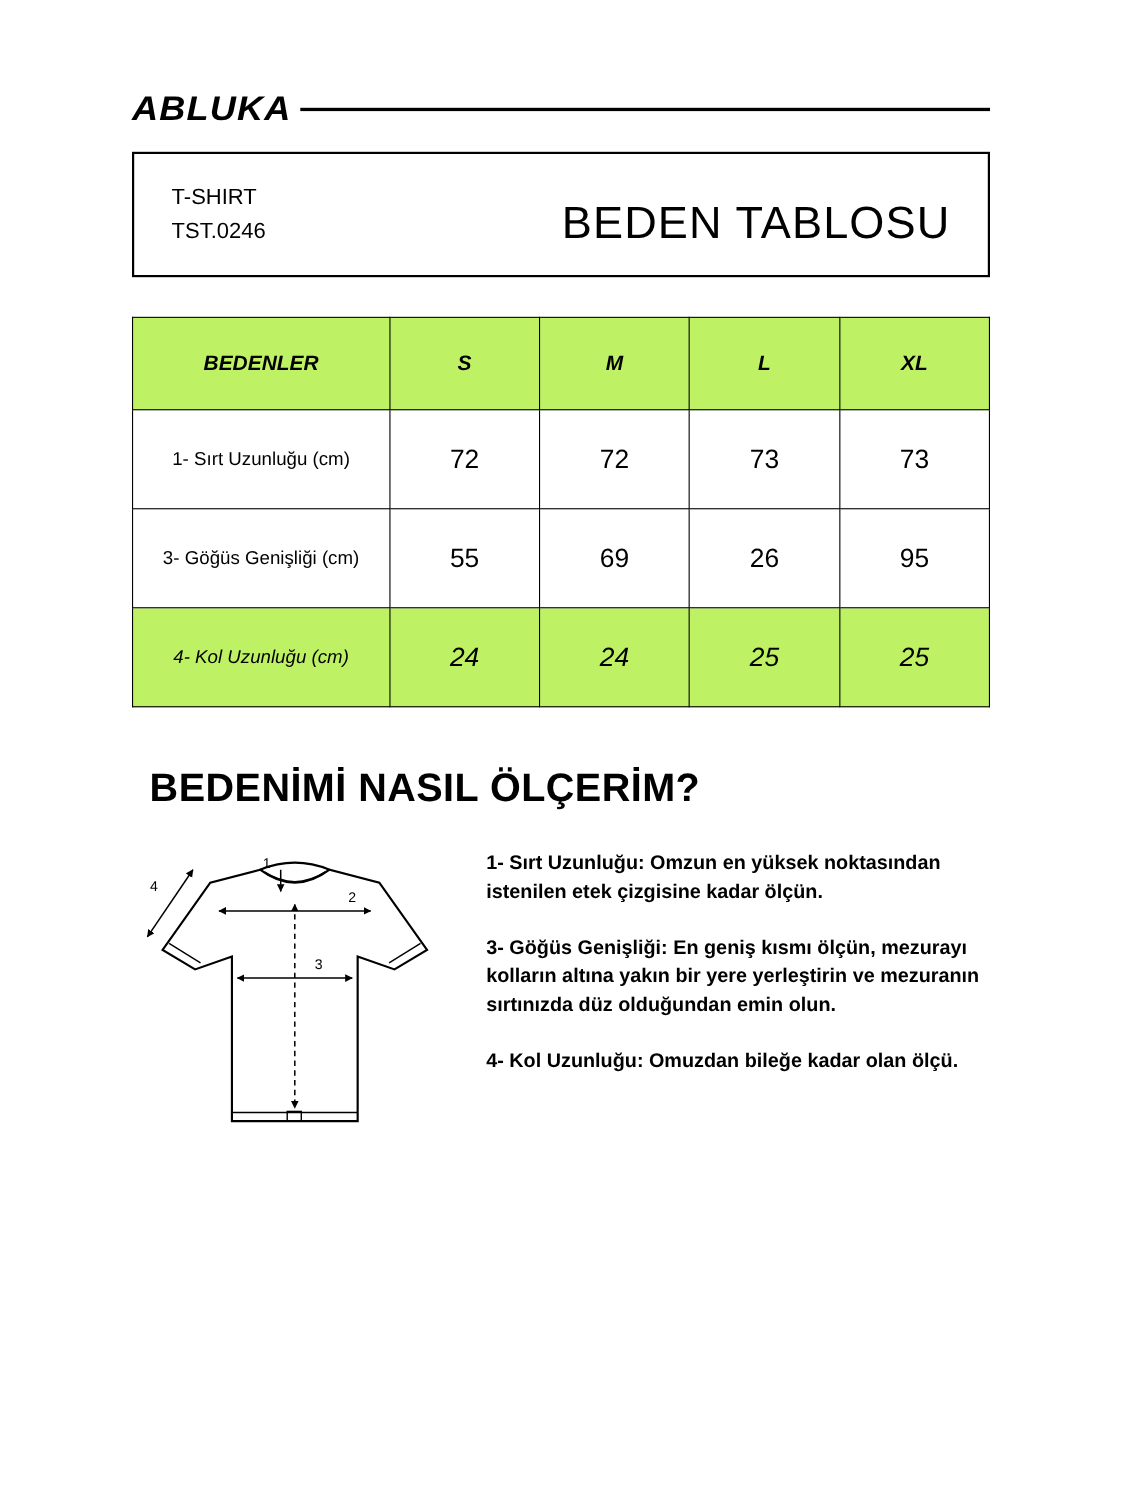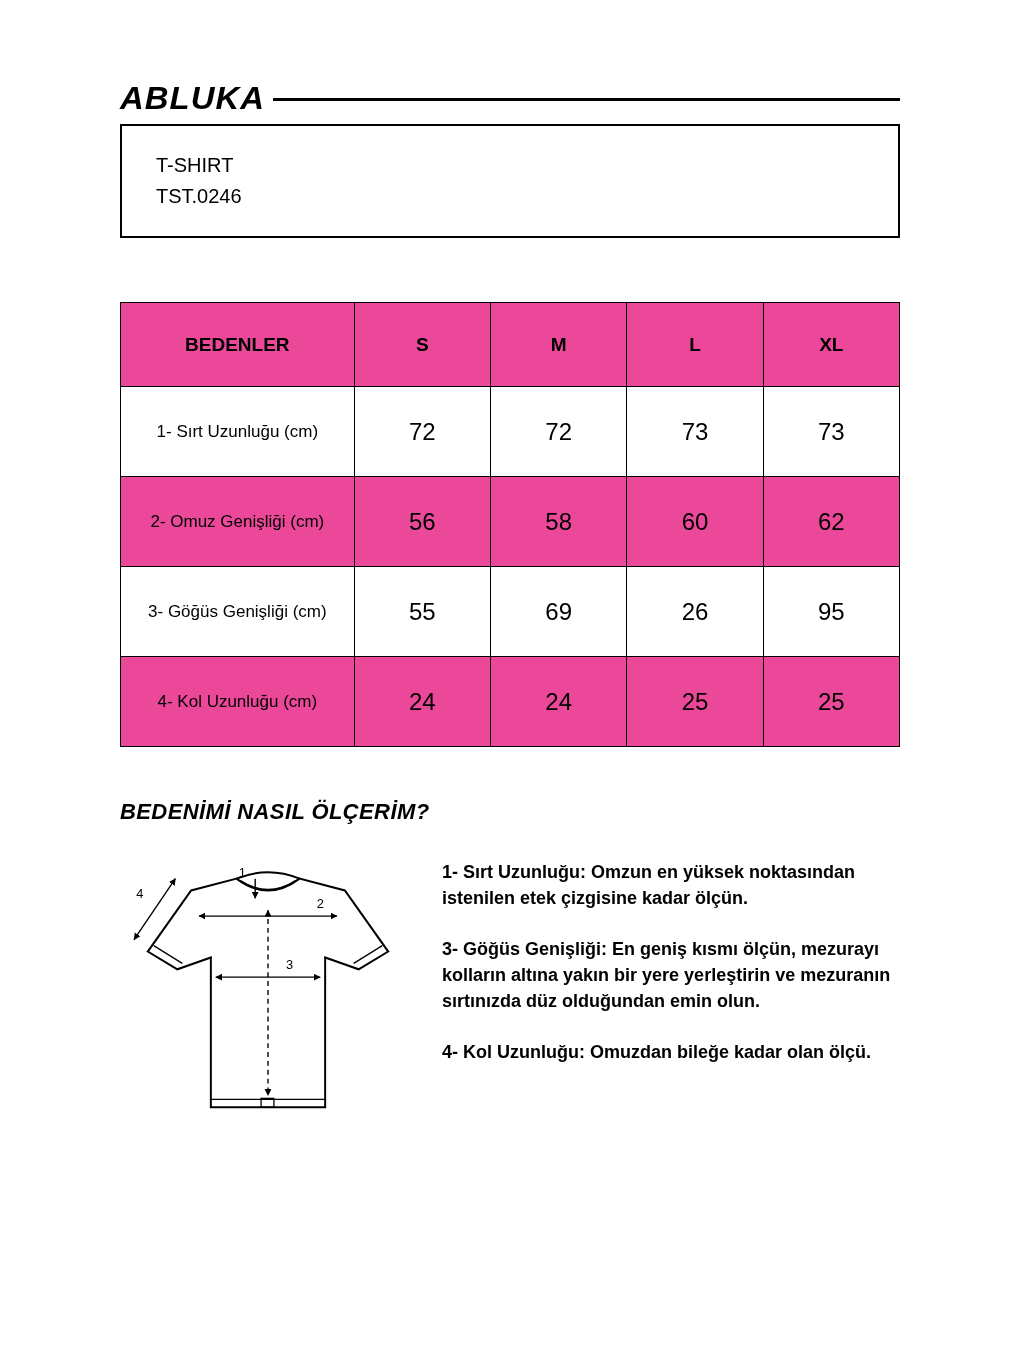--- a/index.html
+++ b/index.html
@@ -7,62 +7,62 @@
   body {
     width: 1020px;
     min-height: 1360px;
     font-family: "Liberation Sans", sans-serif;
     color: #000000;
     position: relative;
   }
   .page { padding: 82px 120px 40px 120px; }
 
   
-  .logo-row { display: flex; align-items: center; gap: 16px; margin-bottom: 8px; height: 34px; }
+  .logo-row { display: flex; align-items: center; gap: 16px; margin-bottom: 22px; height: 34px; }
   .logo {
     font-size: 31px;
     font-weight: 900;
     font-style: italic;
     letter-spacing: 1px;
     transform: scaleX(1.06);
     transform-origin: left center;
     white-space: nowrap;
   }
   .logo-rule { flex: 1; height: 3px; background: #000; }
 
   
   .header-box {
     border: 2px solid #000;
     display: flex;
     justify-content: space-between;
     align-items: flex-end;
     padding: 24px 34px;
-    margin-bottom: 64px;
+    margin-bottom: 36px;
     min-height: 108px;
   }
   .product-info { font-size: 20px; line-height: 1.55; font-weight: 400; }
   .page-title { font-size: 41px; font-weight: 400; letter-spacing: 1px; white-space: nowrap; }
 
   
   table.size-table { width: 100%; border-collapse: collapse; table-layout: fixed; }
   .size-table col.c0 { width: 30%; }
   .size-table th, .size-table td {
     border: 1px solid #000;
     text-align: center;
     vertical-align: middle;
     background: #ffffff;
   }
   .size-table th { height: 84px; font-size: 19px; font-weight: 700; }
   .size-table td { height: 90px; }
   .size-table td.row-label { font-size: 17px; font-weight: 400; }
   .size-table td.value { font-size: 24px; font-weight: 400; }
-  .size-table tr.shaded th, .size-table tr.shaded td { background: #ec4899; }
+  .size-table tr.shaded th, .size-table tr.shaded td { background: #bef264; font-style: italic; }
 
   
-  .howto-heading { font-size: 22px; font-weight: 800; letter-spacing: 0.4px; margin: 52px 0 30px 0; font-style: italic; }
+  .howto-heading { font-size: 36px; font-weight: 800; letter-spacing: 0.4px; margin: 52px 0 30px 16px; }
   .howto-body { display: flex; gap: 26px; align-items: flex-start; }
   .diagram-wrap { flex: 0 0 auto; }
   .instructions { flex: 1; padding-top: 4px; }
   .instructions p { font-size: 18px; line-height: 1.45; margin-bottom: 25px; font-weight: 700; }
   .diagram-label { font-size: 13px; font-weight: 400; }
 </style>
 </head>
 <body>
 
 <div class="page">
@@ -70,20 +70,21 @@
   <div class="logo-row">
     <span class="logo">ABLUKA</span>
     <span class="logo-rule"></span>
   </div>
 
   <div class="header-box">
     <div class="product-info">
       <div>T-SHIRT</div>
       <div>TST.0246</div>
     </div>
+    <div class="page-title">BEDEN TABLOSU</div>
   </div>
 
   <table class="size-table">
     <colgroup>
         <col class="c0">
         <col>
         <col>
         <col>
         <col>
       </colgroup>
@@ -96,27 +97,20 @@
         <th>XL</th>
       </tr>
     </thead>
     <tbody>
       <tr>
         <td class="row-label">1- Sırt Uzunluğu (cm)</td>
         <td class="value">72</td>
         <td class="value">72</td>
         <td class="value">73</td>
         <td class="value">73</td>
-      </tr>
-      <tr class="shaded">
-        <td class="row-label">2- Omuz Genişliği (cm)</td>
-        <td class="value">56</td>
-        <td class="value">58</td>
-        <td class="value">60</td>
-        <td class="value">62</td>
       </tr>
       <tr>
         <td class="row-label">3- Göğüs Genişliği (cm)</td>
         <td class="value">55</td>
         <td class="value">69</td>
         <td class="value">26</td>
         <td class="value">95</td>
       </tr>
       <tr class="shaded">
         <td class="row-label">4- Kol Uzunluğu (cm)</td>

